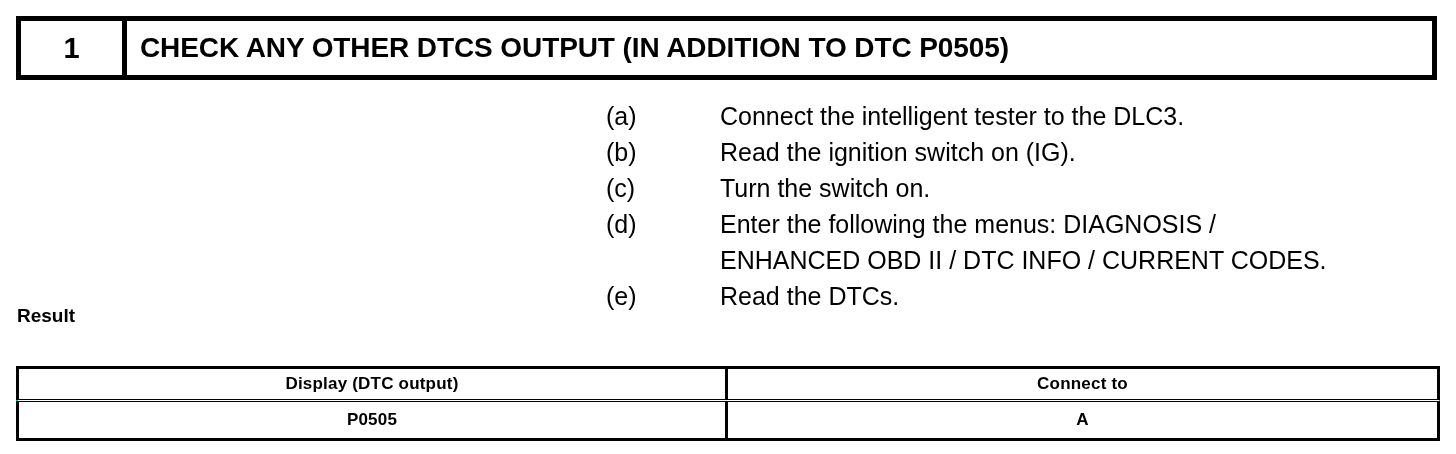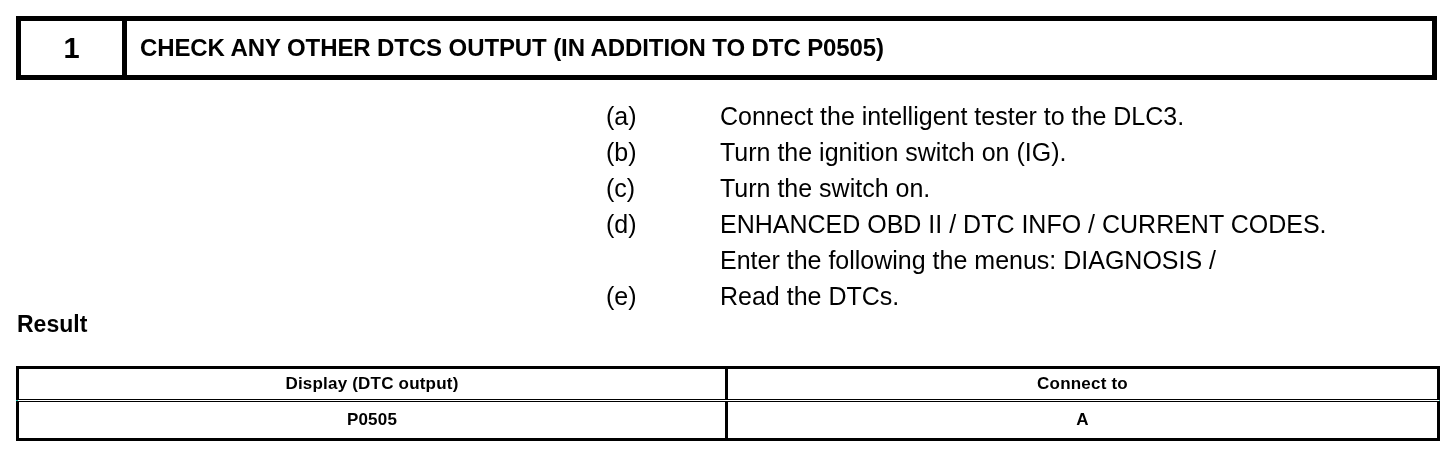--- a/index.html
+++ b/index.html
@@ -46,21 +46,21 @@
   }
   .step-title-cell {
     flex: 1;
     display: flex;
     align-items: center;
     padding-left: 13px;
     box-sizing: border-box;
     overflow: hidden;
   }
   .step-title {
-    font-size: 24px;
+    font-size: 28px;
     font-weight: bold;
     line-height: 1;
     white-space: nowrap;
     letter-spacing: -0.1px;
   }
 
   
   .procedure-list {
     position: absolute;
     left: 606px;
@@ -83,22 +83,22 @@
     margin-left: 48px;
   }
   .proc-text .cont-line {
     display: block;
   }
 
   
   .result-label {
     position: absolute;
     left: 17px;
-    top: 313px;
-    font-size: 23px;
+    top: 306px;
+    font-size: 19px;
     font-weight: bold;
     line-height: 1;
   }
 
   
   .result-table {
     position: absolute;
     left: 16px;
     top: 366px;
     width: 1421px;
@@ -161,33 +161,33 @@
 
 <div class="procedure-list">
 
   <div class="proc-item">
     <span class="proc-marker">(a)</span>
     <span class="proc-text">Connect the intelligent tester to the DLC3.</span>
   </div>
 
   <div class="proc-item">
     <span class="proc-marker">(b)</span>
-    <span class="proc-text">Turn the ignition switch on (IG).</span>
+    <span class="proc-text">Read the ignition switch on (IG).</span>
   </div>
 
   <div class="proc-item">
     <span class="proc-marker">(c)</span>
     <span class="proc-text">Turn the switch on.</span>
   </div>
 
   <div class="proc-item">
     <span class="proc-marker">(d)</span>
     <span class="proc-text">
+      <span class="cont-line">Enter the following the menus: DIAGNOSIS /</span>
       <span class="cont-line">ENHANCED OBD II / DTC INFO / CURRENT CODES.</span>
-      <span class="cont-line">Enter the following the menus: DIAGNOSIS /</span>
     </span>
   </div>
 
   <div class="proc-item">
     <span class="proc-marker">(e)</span>
     <span class="proc-text">Read the DTCs.</span>
   </div>
 
 </div>
 

